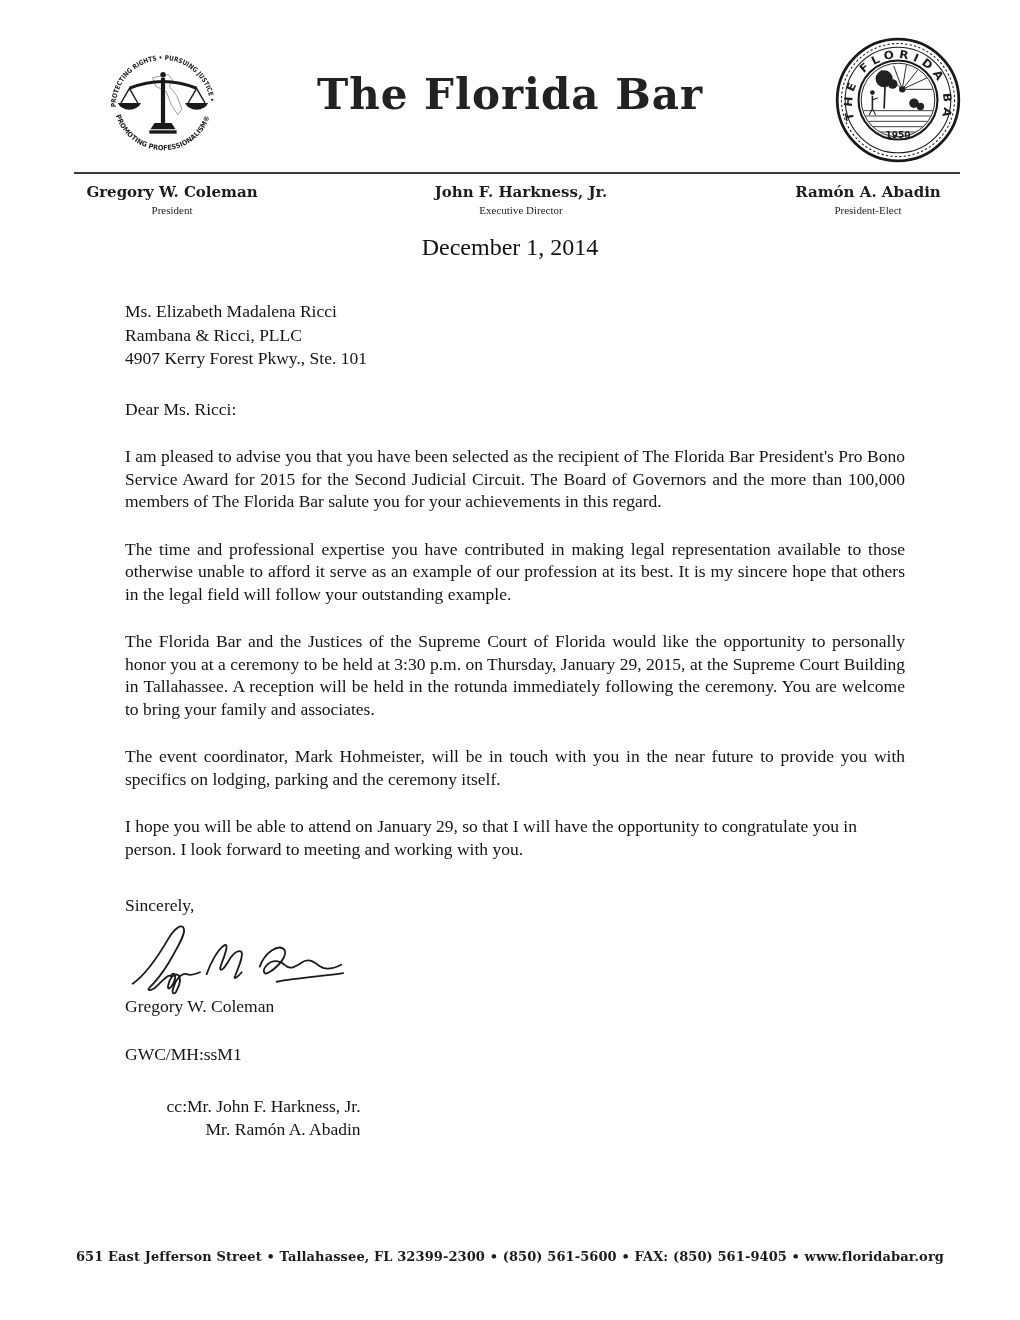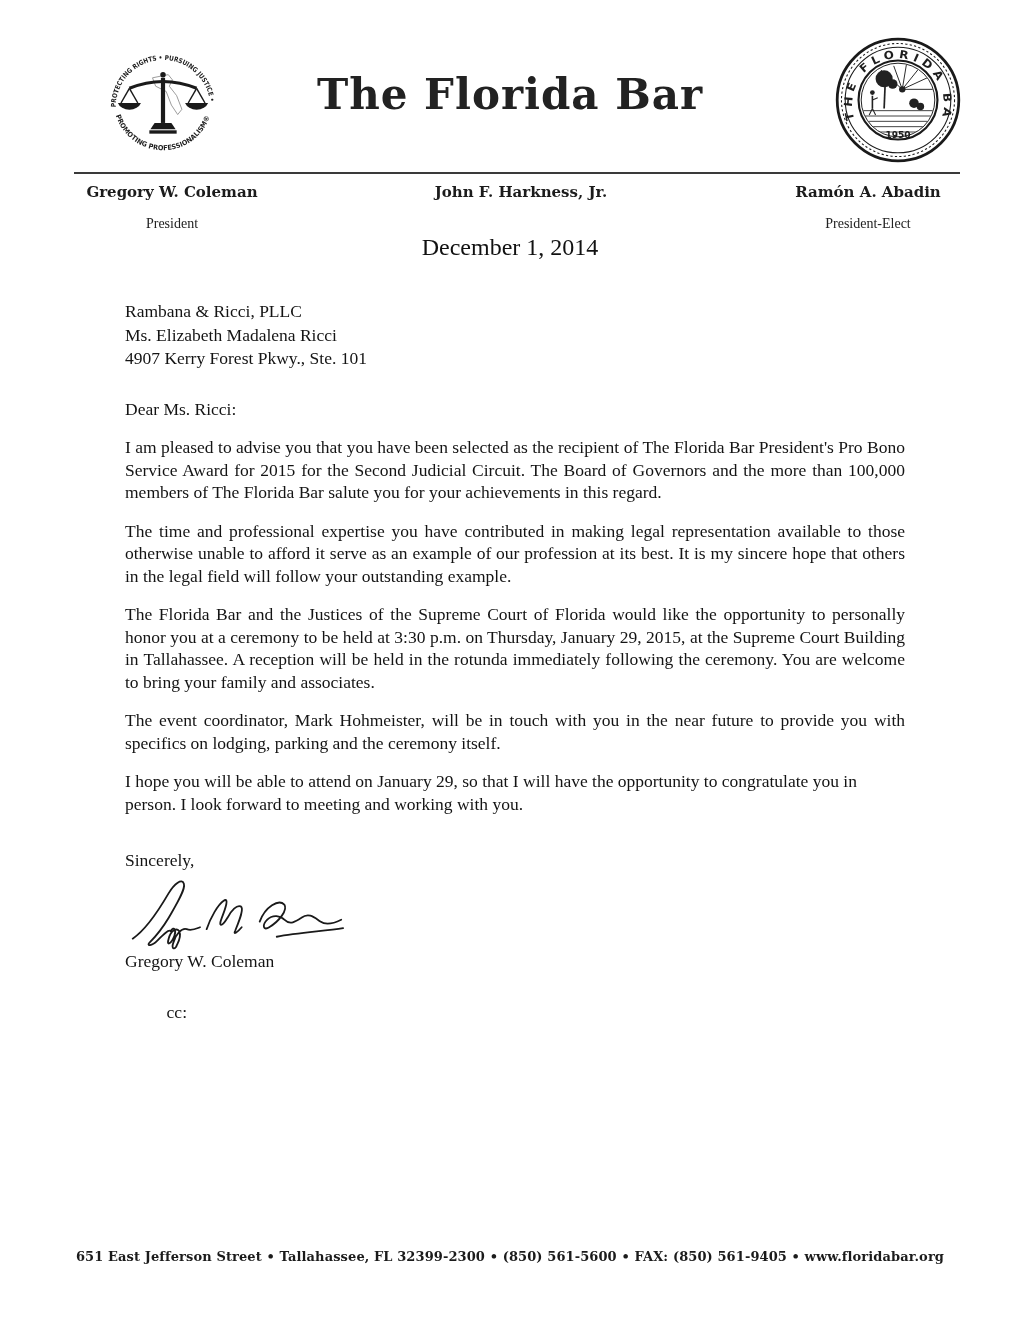--- a/index.html
+++ b/index.html
@@ -29,34 +29,34 @@
   .header-rule {
     position:absolute; top:172px; left:74px; right:60px;
     border-top:2px solid #3a3a3a;
   }
   .officers { position:absolute; top:183px; left:0; right:0; height:50px; }
   .officer { position:absolute; text-align:center; }
   .officer-left   { left:72px;  width:200px; }
   .officer-center { left:361px; width:320px; }
   .officer-right  { right:32px; width:240px;text-align:center; }
   .officer-name  { font-family:"DejaVu Serif", serif; font-weight:bold; font-size:15px; color:#1c1c1c; }
-  .officer-title { font-size:14px; margin-top:15px; color:#222; }
+  .officer-title { font-size:11px; margin-top:3px; color:#222; }
   .date-line {
     position:absolute; top:234px; left:0; right:0;
     text-align:center; font-size:24px; color:#111;
   }
 
   
   .body-block {
     position:absolute; top:300px; left:125px; width:780px;
     font-size:17.5px; line-height:22.5px; color:#141414;
   }
   .addr-line { white-space:pre-wrap; line-height:23.5px; }
   .salutation { margin-top:27px; }
-  .para { margin-top:16px; text-align:justify; }
+  .para { margin-top:25px; text-align:justify; }
   .para.no-justify { text-align:left; }
   .closing { margin-top:34px; }
   .signature-wrap { margin-top:4px; height:74px; position:relative; }
   .signature-wrap svg { position:absolute; left:2px; top:0; }
   .signer-name { margin-top:0px; }
   .reference { margin-top:26px; }
   .cc-block { margin-top:29px; display:flex;text-align:right; }
   .cc-label { width:62px; }
   .cc-names div { line-height:23.5px; }
 
@@ -156,34 +156,35 @@
 
   <div class="header-rule"></div>
 
   <div class="officers">
     <div class="officer officer-left">
       <div class="officer-name">Gregory W. Coleman</div>
       <div class="officer-title">President</div>
     </div>
     <div class="officer officer-center">
       <div class="officer-name">John F. Harkness, Jr.</div>
+      <div class="officer-title">Executive Director</div>
     </div>
     <div class="officer officer-right">
       <div class="officer-name">Ramón A. Abadin</div>
       <div class="officer-title">President-Elect</div>
     </div>
   </div>
 
   <div class="date-line">December 1, 2014</div>
 
   <div class="body-block">
 
     <div class="address">
+      <div class="addr-line">Ms. Elizabeth Madalena Ricci</div>
       <div class="addr-line">Rambana &amp; Ricci, PLLC</div>
-      <div class="addr-line">Ms. Elizabeth Madalena Ricci</div>
       <div class="addr-line">4907 Kerry Forest Pkwy., Ste. 101</div>
     </div>
 
     <div class="salutation">Dear Ms. Ricci:</div>
 
     <p class="para">I am pleased to advise you that you have been selected as the recipient of The Florida Bar President's Pro Bono Service Award for 2015 for the Second Judicial Circuit.  The Board of Governors and the more than 100,000 members of The Florida Bar salute you for your achievements in this regard.</p>
     <p class="para">The time and professional expertise you have contributed in making legal representation available to those otherwise unable to afford it serve as an example of our profession at its best.  It is my sincere hope that others in the legal field will follow your outstanding example.</p>
     <p class="para">The Florida Bar and the Justices of the Supreme Court of Florida would like the opportunity to personally honor you at a ceremony to be held at 3:30 p.m. on Thursday, January 29, 2015, at the Supreme Court Building in Tallahassee.  A reception will be held in the rotunda immediately following the ceremony.  You are welcome to bring your family and associates.</p>
     <p class="para">The event coordinator, Mark Hohmeister, will be in touch with you in the near future to provide you with specifics on lodging, parking and the ceremony itself.</p>
     <p class="para no-justify">I hope you will be able to attend on January 29, so that I will have the opportunity to congratulate you in person. I look forward to meeting and working with you.</p>
@@ -196,22 +197,27 @@
           <path d="M6,66 C18,58 30,42 44,18 C50,8 58,2 60,8 C62,14 52,30 44,44 C38,54 30,64 24,70 C20,74 26,74 32,68 C38,62 44,56 46,58 C50,52 52,58 50,63 C47,71 41,75 44,66 C46,58 52,54 55,58 C57,62 55,68 53,72 C51,78 46,78 49,70 C51,62 58,54 63,56 C68,58 72,56 77,54"></path>
           <path d="M84,56 C88,44 96,30 102,26 C108,22 104,34 100,44 C96,54 100,54 106,44 C110,36 116,30 120,32 C124,34 118,48 114,58 C112,62 116,60 121,54"></path>
           <path d="M140,48 C146,32 160,24 166,30 C170,36 160,48 150,54 C144,58 142,52 148,46 C154,40 162,42 166,46 C172,52 178,48 184,44 C192,38 198,44 204,48 C210,52 218,50 226,46"></path>
           <path d="M158,64 C180,60 208,58 228,55"></path>
         </g>
       </svg>
     </div>
 
     <div class="signer-name">Gregory W. Coleman</div>
 
+    <div class="reference">GWC/MH:ssM1</div>
 
     <div class="cc-block">
       <div class="cc-label">cc:</div>
+      <div class="cc-names">
+        <div>Mr. John F. Harkness, Jr.</div>
+        <div>Mr. Ramón A. Abadin</div>
+      </div>
     </div>
 
   </div>
 
   <div class="footer">651 East Jefferson Street  •  Tallahassee, FL 32399-2300  •  (850) 561-5600  •  FAX: (850) 561-9405  •  www.floridabar.org</div>
 
 </div>
 
 </body></html>

